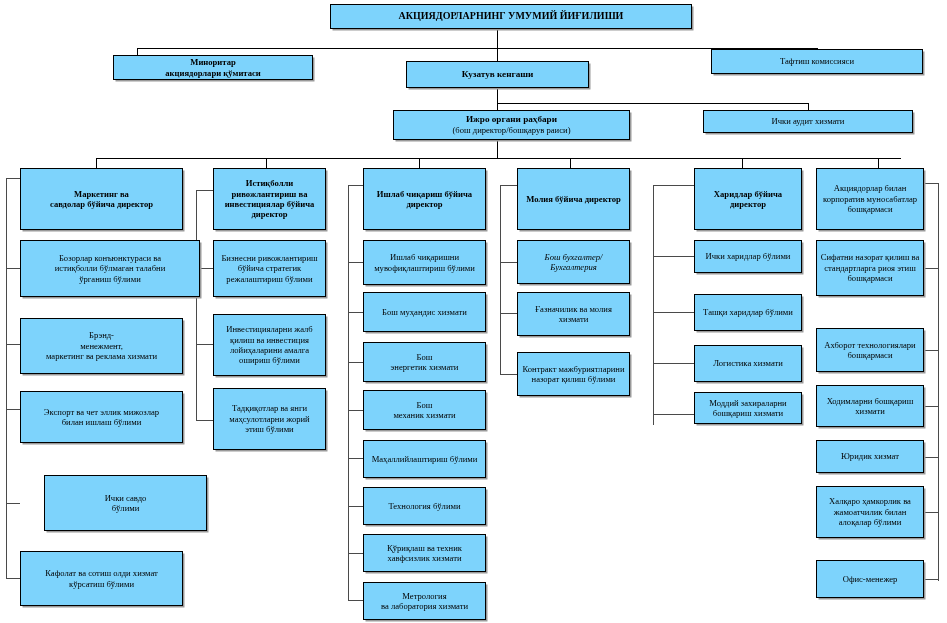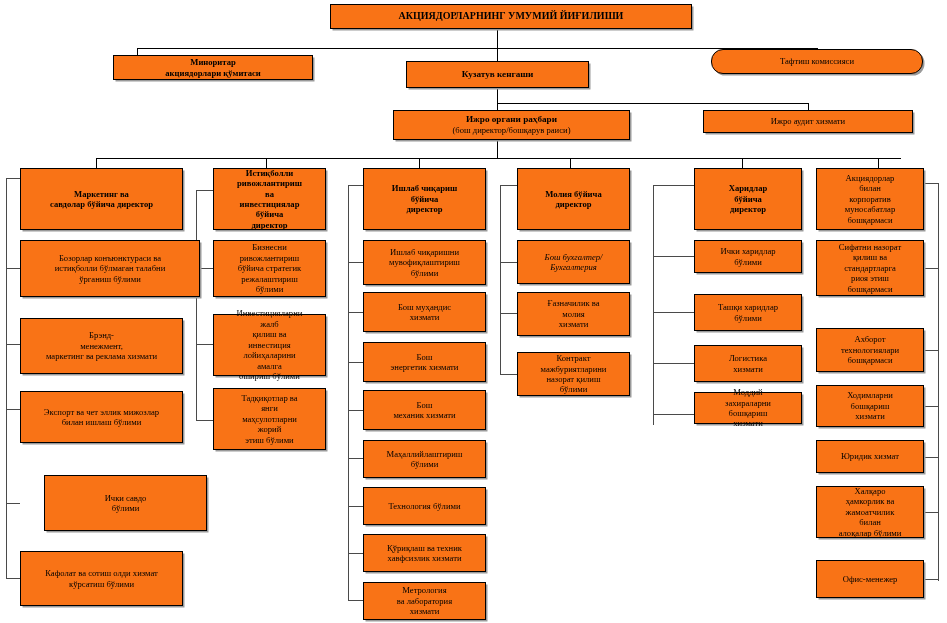--- a/index.html
+++ b/index.html
@@ -11,27 +11,27 @@
     position:relative;
     width:947px;
     height:623px;
     background:#ffffff;
     overflow:hidden;
   }
   .box{
     position:absolute;
     box-sizing:border-box;
     border:1px solid #000000;
-    background:#f97316;
+    background:#7dd3fc;
     display:flex;
     align-items:center;
     justify-content:center;
     text-align:center;
     line-height:1.22;
-    padding:2px 20px;
+    padding:2px 0;
     z-index:3;
   }
   .box .txt{display:block;width:100%;}
   .bold{font-weight:bold;}
   .f9{font-size:9.2px;}
   .f85{font-size:8.6px;}
   .f10{font-size:10px;}
   .shadow{box-shadow:2px 2px 0 -0.5px #9a9a9a;}
   .ln{
     position:absolute;
@@ -61,38 +61,38 @@
     <span class="txt">
       <span>Миноритар</span><br>
       <span>акциядорлари қўмитаси</span>
     </span>
   </div>
 
   <div class="box shadow f9 bold" style="left:406px;top:61px;width:183px;height:27px;justify-content:flex-end;">
     <span class="txt">Кузатув кенгаши</span>
   </div>
 
-  <div class="box shadow f85" style="left:711px;top:49px;width:212px;height:25px;border-radius:12px;">
+  <div class="box shadow f85" style="left:711px;top:49px;width:212px;height:25px;">
     <span class="txt">Тафтиш комиссияси</span>
   </div>
 
   <div class="ln lnv" style="left:497px;top:88px;width:1px;height:15px;"></div>
   <div class="ln lnh" style="left:497px;top:103px;width:311px;height:1px;"></div>
   <div class="ln lnv" style="left:808px;top:103px;width:1px;height:7px;"></div>
   <div class="ln lnv" style="left:497px;top:103px;width:1px;height:7px;"></div>
 
   <div class="box shadow f9" style="left:393px;top:110px;width:237px;height:30px;">
     <span class="txt">
       <span class="bold">Ижро органи раҳбари</span><br>
       <span class="f85">(бош директор/бошқарув раиси)</span>
     </span>
   </div>
 
   <div class="box shadow f85" style="left:703px;top:110px;width:210px;height:23px;">
-    <span class="txt">Ижро аудит хизмати</span>
+    <span class="txt">Ички аудит хизмати</span>
   </div>
 
   <div class="ln lnv" style="left:497px;top:140px;width:1px;height:18px;"></div>
   <div class="ln lnh" style="left:96px;top:158px;width:805px;height:1px;"></div>
 
   <div class="ln lnv" style="left:96px;top:158px;width:1px;height:10px;"></div>
   <div class="ln lnv" style="left:266px;top:158px;width:1px;height:10px;"></div>
   <div class="ln lnv" style="left:419px;top:158px;width:1px;height:10px;"></div>
   <div class="ln lnv" style="left:570px;top:158px;width:1px;height:10px;"></div>
   <div class="ln lnv" style="left:742px;top:158px;width:1px;height:10px;"></div>

